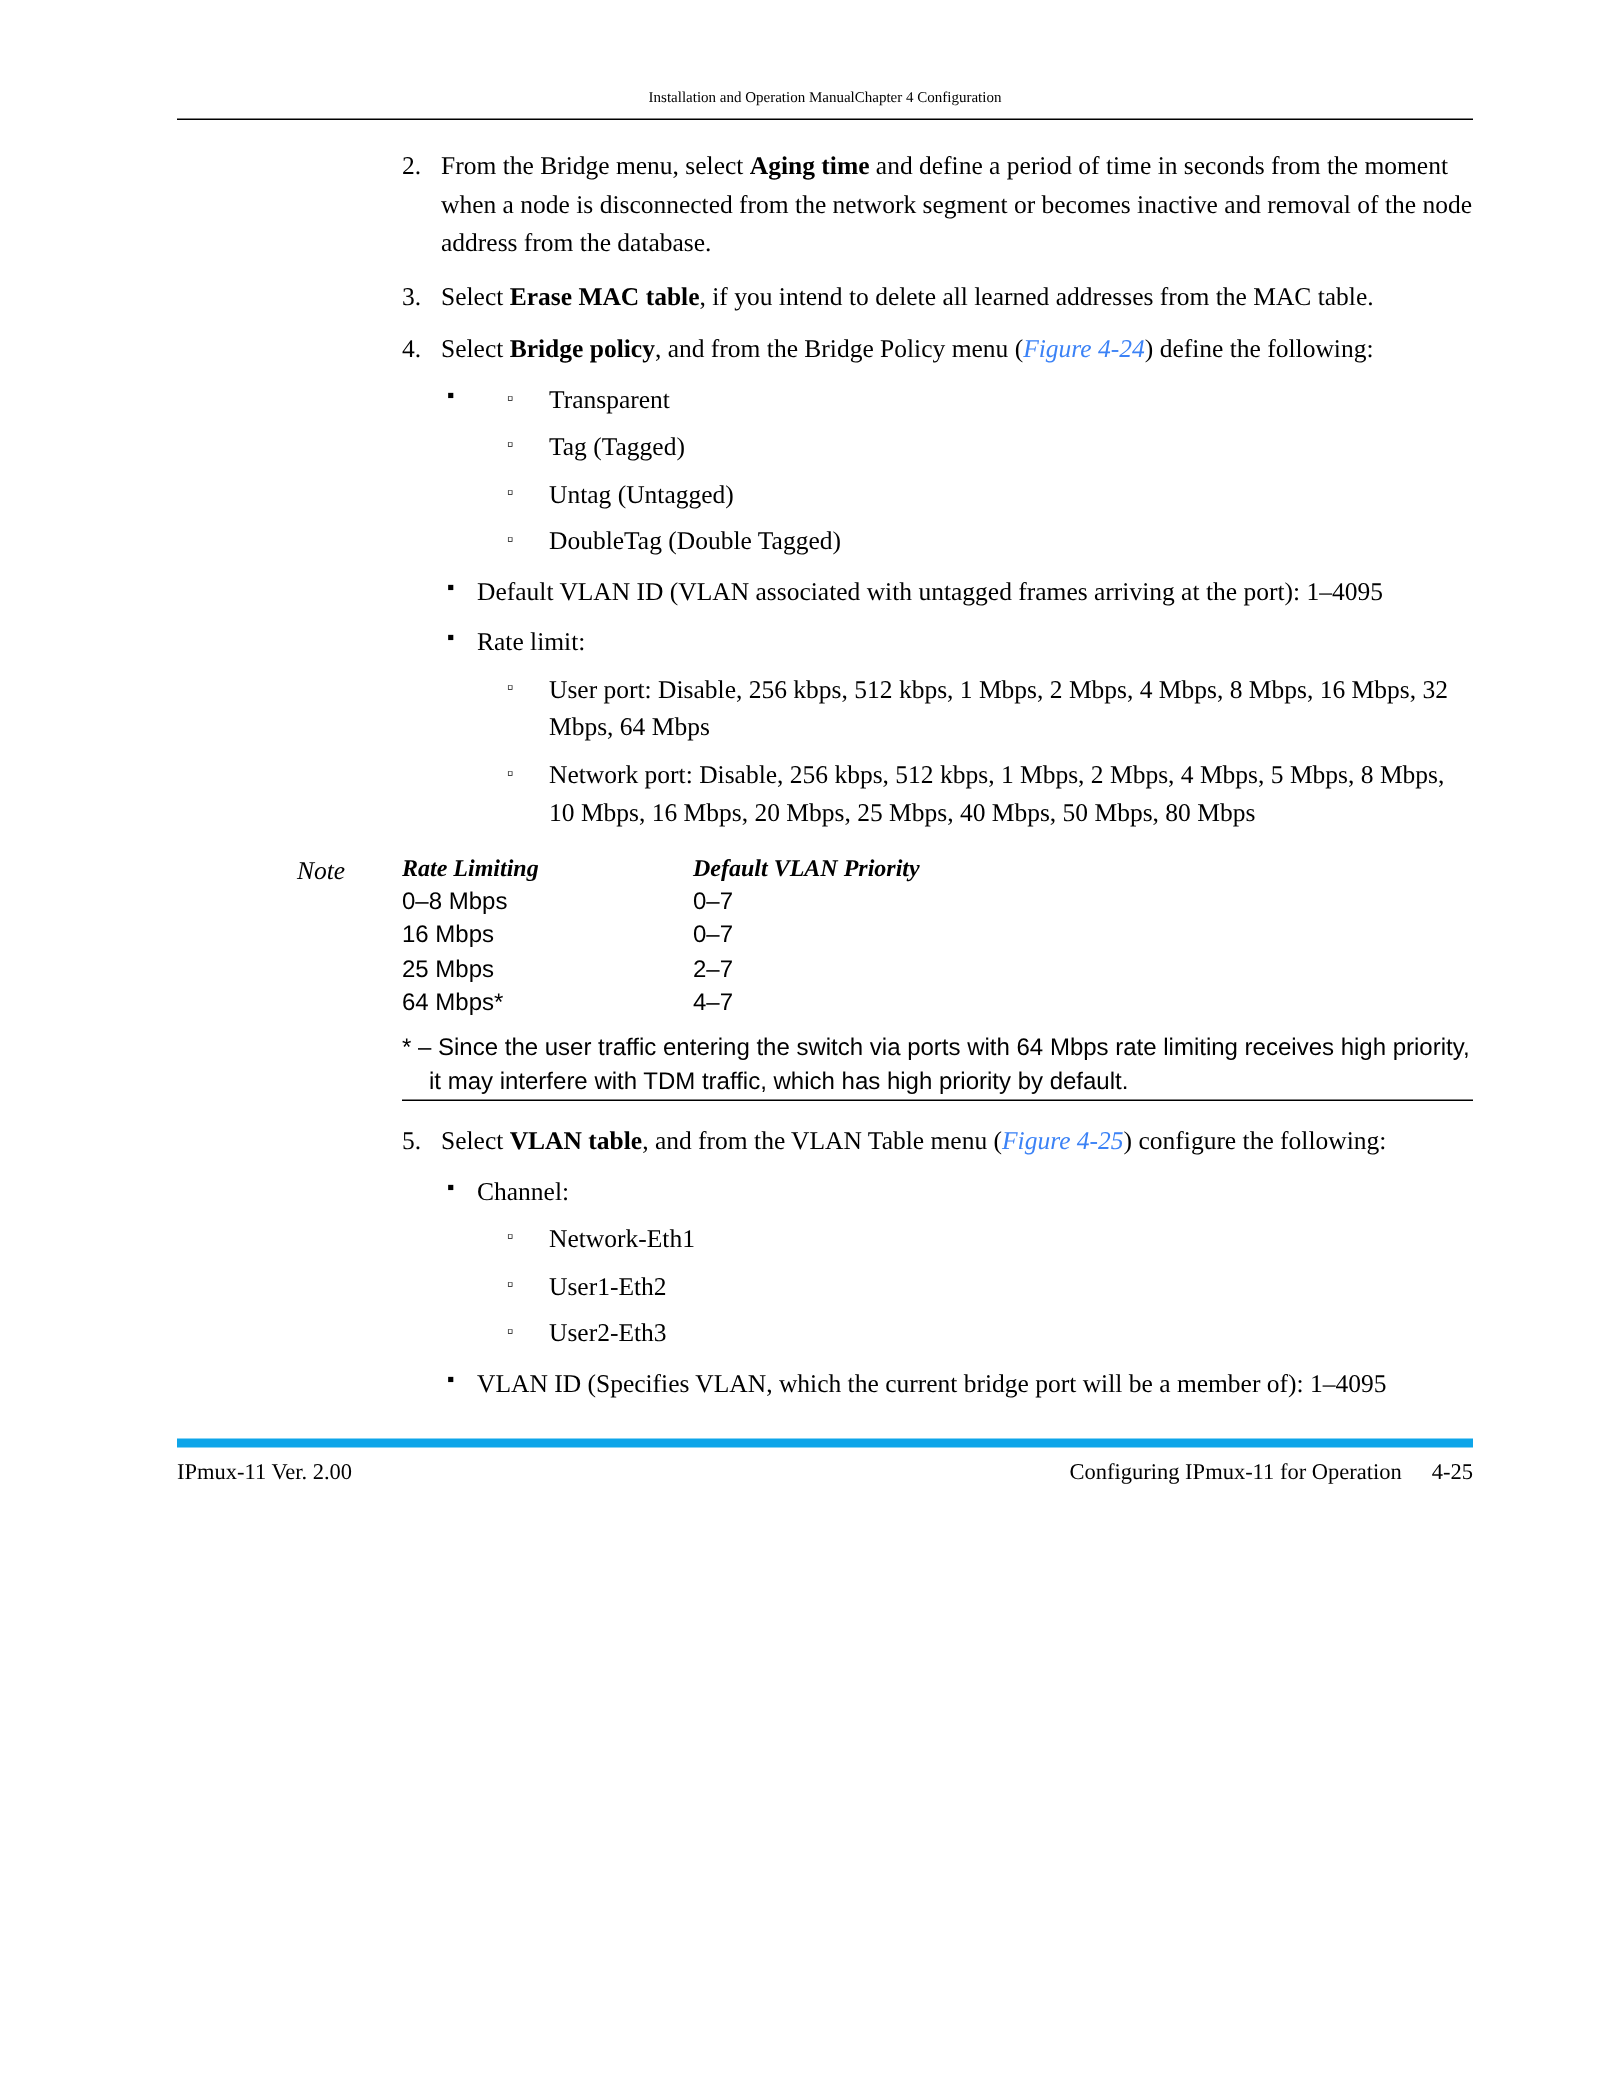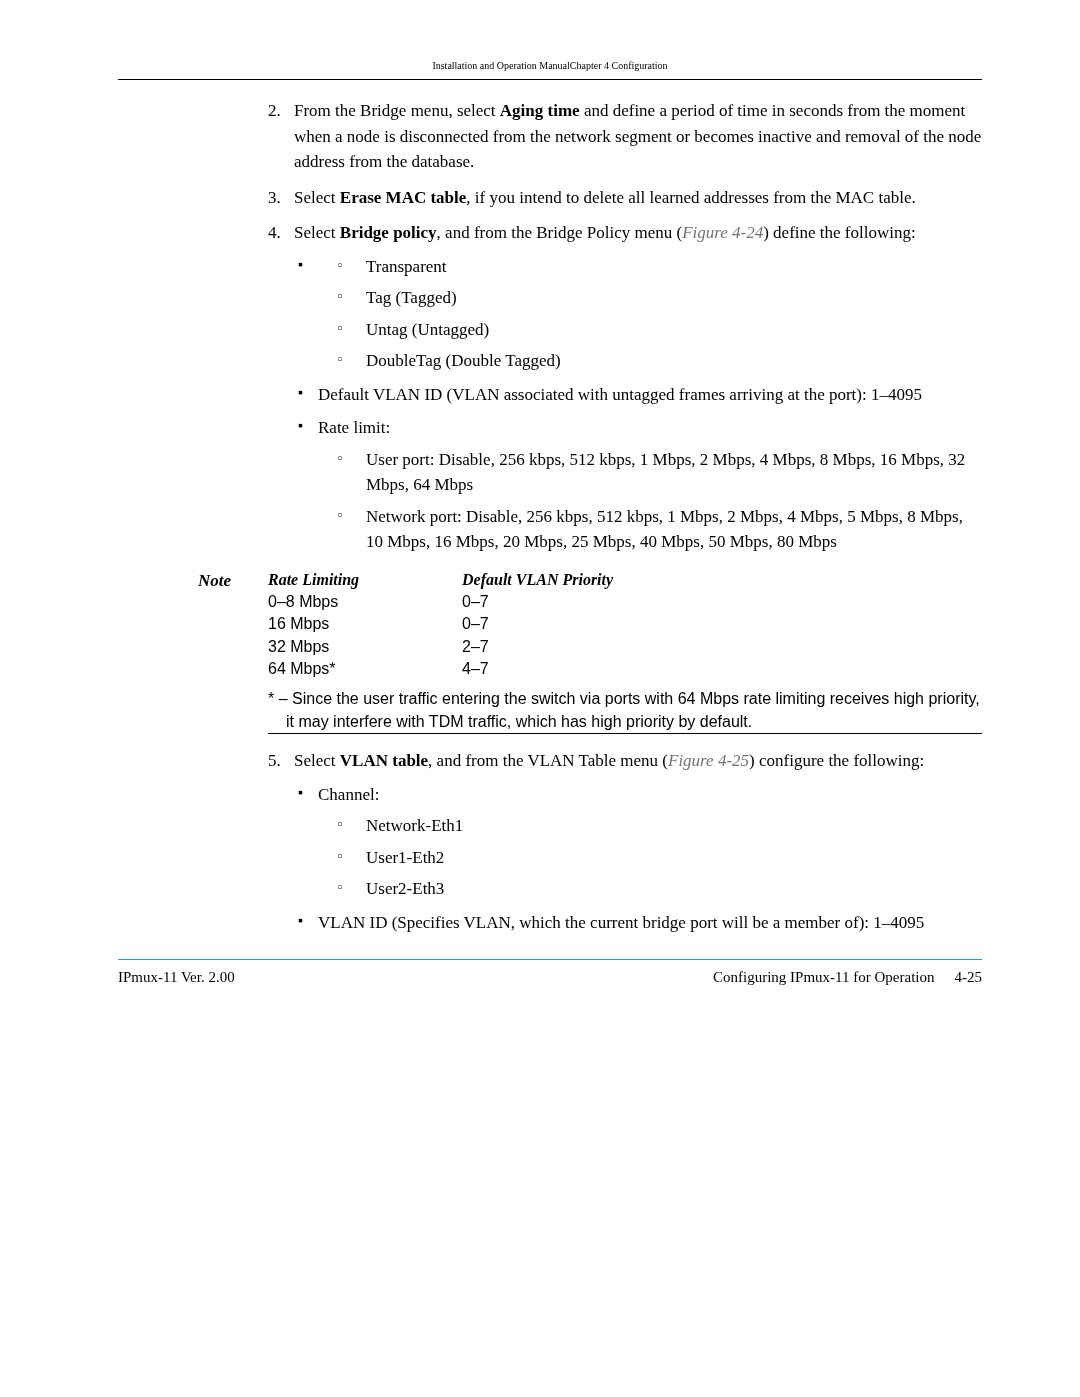--- a/index.html
+++ b/index.html
@@ -73,36 +73,36 @@
       position: absolute;
       left: 0;
       top: 2px;
       font-size: 12px;
     }
     .bold {
       font-weight: bold;
     }
     .link {
       font-style: italic;
-      color: #737373;
+      color: #3b82f6;
     }
     .note-block {
       position: relative;
       margin-top: 14px;
       font-family: Arial, Helvetica, sans-serif;
       font-size: 16px;
       line-height: 1.4;
     }
     .note-label {
       position: absolute;
       left: -70px;
       top: 0;
       font-family: Georgia, 'Times New Roman', serif;
       font-style: italic;
-      font-weight: bold;
+      font-weight: normal;
       font-size: 17px;
     }
     .note-table {
       margin-top: 4px;
       margin-bottom: 8px;
     }
     .note-table .row {
       display: flex;
       gap: 44px;
     }
@@ -120,21 +120,21 @@
     .note-foot {
       padding-left: 18px;
       text-indent: -18px;
       margin-top: 2px;
       border-bottom: 1px solid #000;
     }
     .after-note {
       margin-top: 14px;
     }
     .footer-rule {
-      border-top: 1px solid #0ea5e9;
+      border-top: 6px solid #0ea5e9;
       margin-top: 24px;
       padding-top: 6px;
       text-align: right;
     }
     .footer {
       display: flex;
       justify-content: space-between;
       font-size: 15px;
     }
     .footer .right {
@@ -198,21 +198,21 @@
       </div>
       <div class="row">
         <span class="col1">0–8 Mbps</span>
         <span class="col2">0–7</span>
       </div>
       <div class="row">
         <span class="col1">16 Mbps</span>
         <span class="col2">0–7</span>
       </div>
       <div class="row">
-        <span class="col1">32 Mbps</span>
+        <span class="col1">25 Mbps</span>
         <span class="col2">2–7</span>
       </div>
       <div class="row">
         <span class="col1">64 Mbps*</span>
         <span class="col2">4–7</span>
       </div>
     </div>
     <div class="note-foot">*  – Since the user traffic entering the switch via ports with 64 Mbps rate limiting receives high priority, it may interfere with TDM traffic, which has high priority by default.</div>
   </div>
 

